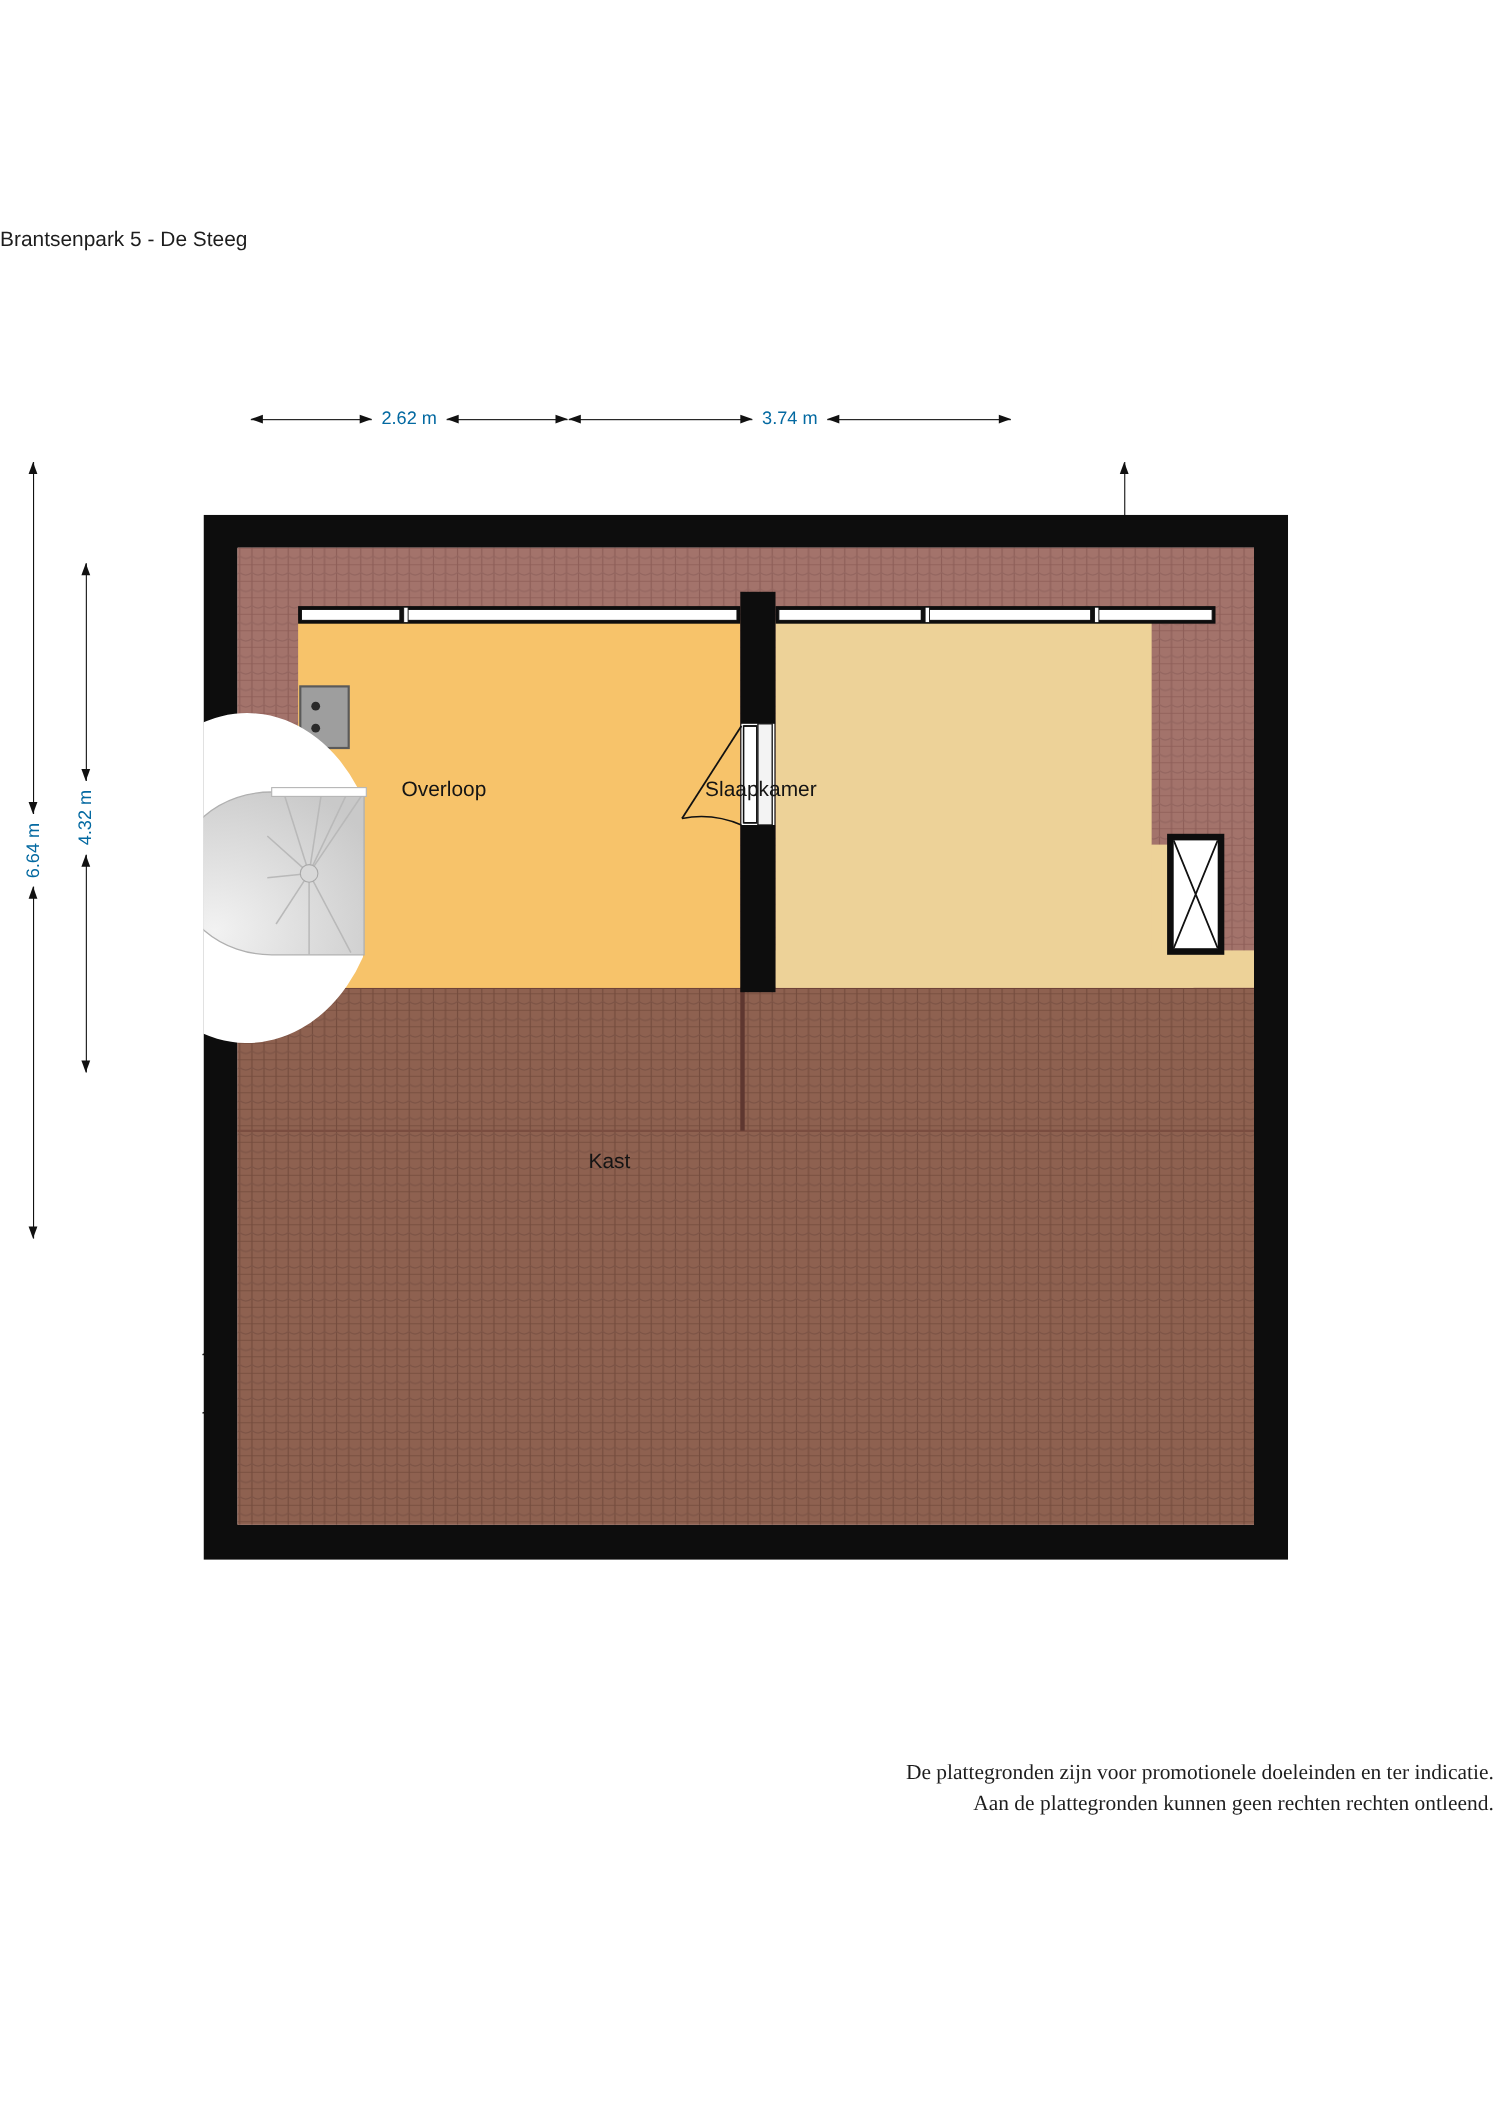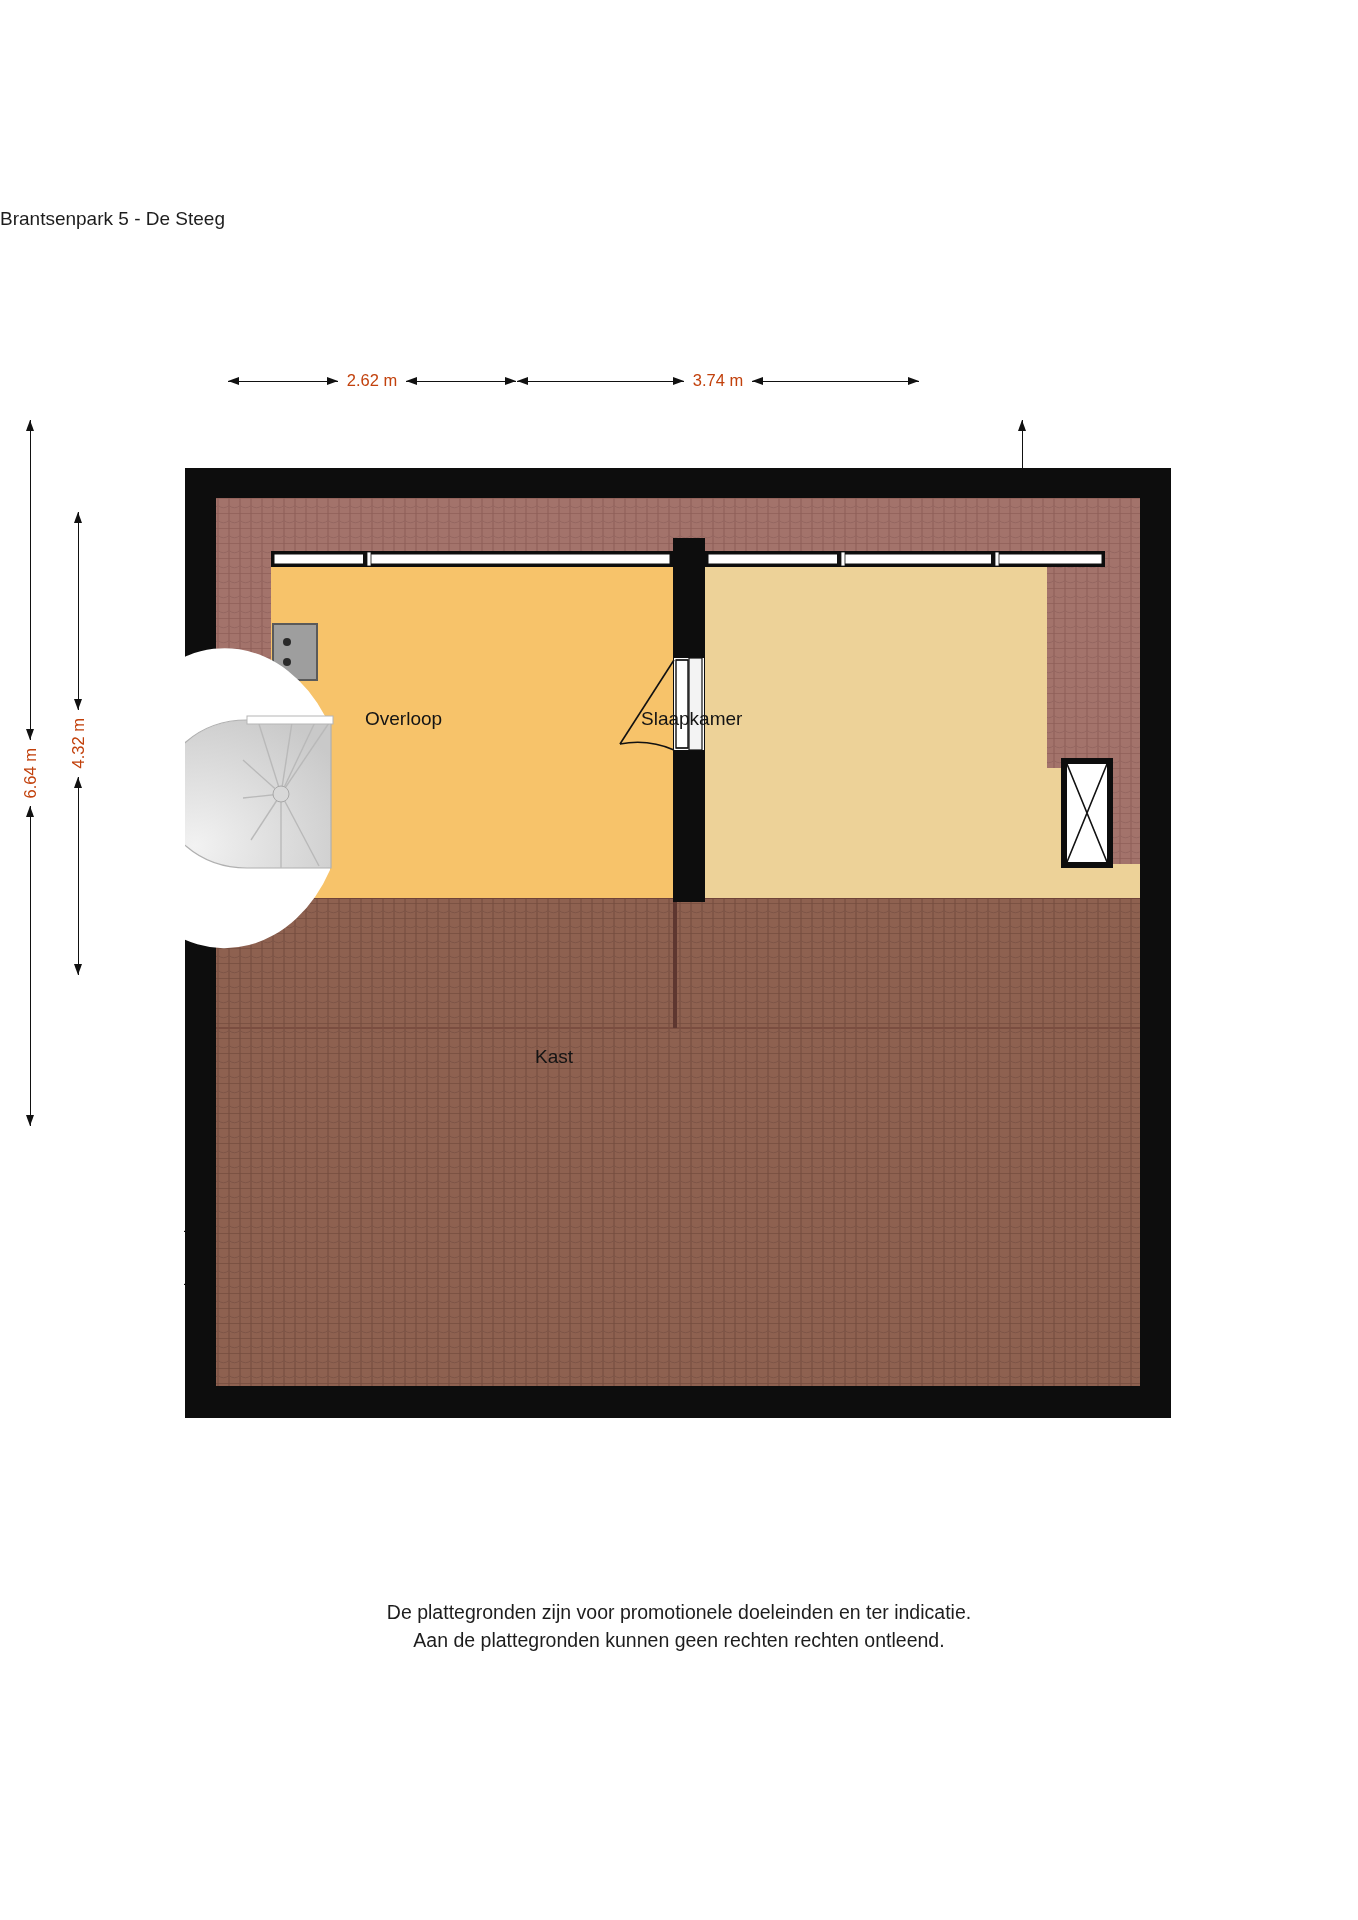--- a/index.html
+++ b/index.html
@@ -29,33 +29,34 @@
     line-height: 27px;
     color: #1d1d1d;
   }
 
   
   .disclaimer {
     position: absolute;
     left: 0;
     top: 1598px;
     width: 1358px;
-    text-align: center;
+    text-align: right;
+    font-family: Liberation Serif, serif;
   }
   .disclaimer-line {
     font-size: 19.5px;
     line-height: 28px;
     color: #1d1d1d;
   }
 
   
   .dim {
     position: absolute;
     font-size: 16.5px;
-    color: #c2410c;
+    color: #0369a1;
     white-space: nowrap;
   }
   .dim-h {
     display: flex;
     align-items: center;
     height: 18px;
   }
   .dim-h .bar {
     position: relative;
     flex: 1 1 auto;

